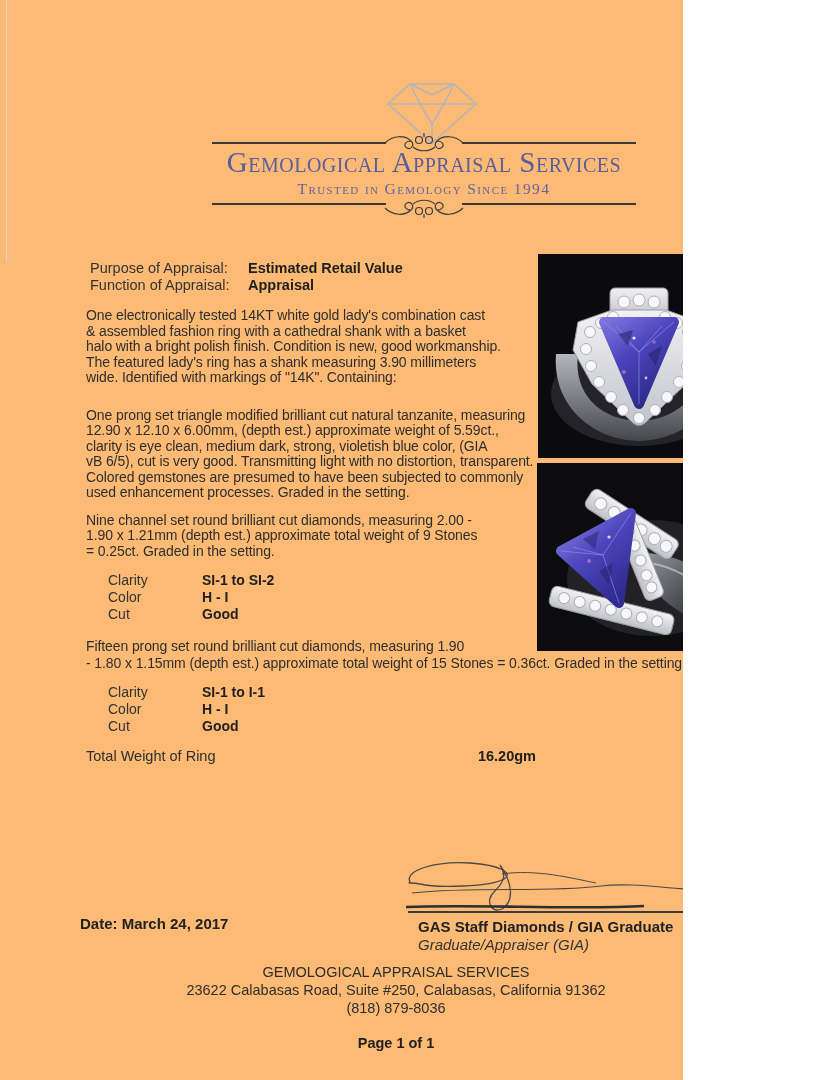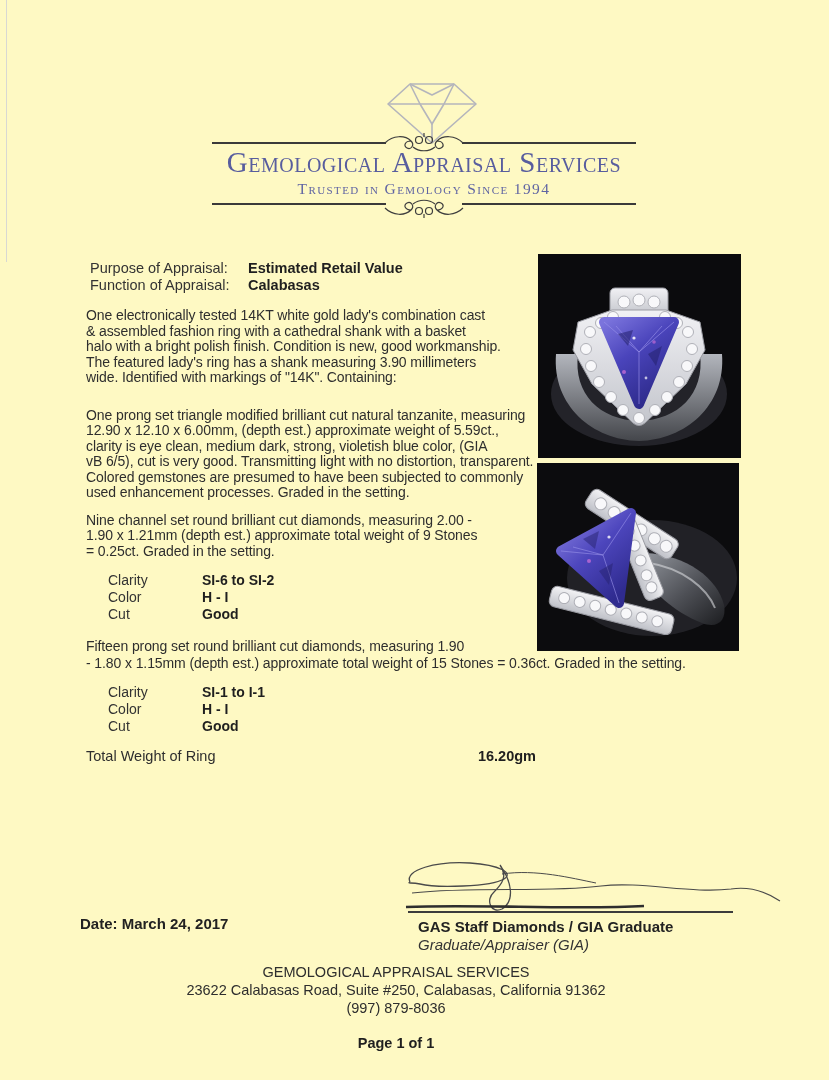--- a/index.html
+++ b/index.html
@@ -1,18 +1,18 @@
 <!DOCTYPE html>
 <html><head>
 <meta charset="utf-8">
 <style>
   html,body{margin:0;padding:0;background:#ffffff;}
   .page{
-    position:relative;width:829px;height:1080px;overflow:hidden;
-    background:#fef9c3;
+    position:relative;width:683px;height:1080px;overflow:hidden;
+    background:#fdba74;
     font-family:"Liberation Sans",sans-serif;
     color:#2e2e2e;
   }
   .abs{position:absolute;}
   
   .brand-title{
     top:146px;left:424px;transform:translateX(-50%);
     font-family:"Liberation Serif",serif;
     font-variant:small-caps;
     font-size:29px;letter-spacing:0.5px;white-space:nowrap;
@@ -105,32 +105,32 @@
     </g>
   </svg>
 
   <div class="abs main-col">
 
     <div class="meta">
       <div>
         <span class="meta-label">Purpose of Appraisal:</span><span class="meta-value">Estimated Retail Value</span>
       </div>
       <div>
-        <span class="meta-label">Function of Appraisal:</span><span class="meta-value">Calabasas</span>
+        <span class="meta-label">Function of Appraisal:</span><span class="meta-value">Appraisal</span>
       </div>
     </div>
 
     <div class="para p1">One electronically tested 14KT white gold lady's combination cast<br>&amp; assembled fashion ring with a cathedral shank with a basket<br>halo with a bright polish finish. Condition is new, good workmanship.<br>The featured lady's ring has a shank measuring 3.90 millimeters<br>wide. Identified with markings of "14K".  Containing:</div>
 
     <div class="para p2">One prong set triangle modified brilliant cut natural tanzanite, measuring<br>12.90 x 12.10 x 6.00mm, (depth est.) approximate weight of 5.59ct.,<br>clarity is eye clean, medium dark, strong, violetish blue color, (GIA<br>vB 6/5), cut is very good. Transmitting light with no distortion, transparent.<br>Colored gemstones are presumed to have been subjected to commonly<br>used enhancement processes. Graded in the setting.</div>
 
     <div class="para p3">Nine channel set round brilliant cut diamonds, measuring 2.00 -<br>1.90 x 1.21mm (depth est.) approximate total weight of 9 Stones<br>= 0.25ct. Graded in the setting.</div>
 
     <div class="gtable">
-      <div><span class="glabel">Clarity</span><span class="gvalue">SI-6 to SI-2</span></div>
+      <div><span class="glabel">Clarity</span><span class="gvalue">SI-1 to SI-2</span></div>
       <div><span class="glabel">Color</span><span class="gvalue">H - I</span></div>
       <div><span class="glabel">Cut</span><span class="gvalue">Good</span></div>
     </div>
 
     <div class="para p4">Fifteen prong set round brilliant cut diamonds, measuring 1.90<br>- 1.80 x 1.15mm (depth est.) approximate total weight of 15 Stones = 0.36ct. Graded in the setting.</div>
 
     <div class="gtable">
       <div><span class="glabel">Clarity</span><span class="gvalue">SI-1 to I-1</span></div>
       <div><span class="glabel">Color</span><span class="gvalue">H - I</span></div>
       <div><span class="glabel">Cut</span><span class="gvalue">Good</span></div>
@@ -286,17 +286,17 @@
   <div class="abs date-line">Date: March 24, 2017</div>
 
   <div class="abs signer">
     <div class="signer-title">GAS Staff Diamonds / GIA Graduate</div>
     <div class="signer-sub">Graduate/Appraiser (GIA)</div>
   </div>
 
   <div class="abs footer">
     <div>GEMOLOGICAL APPRAISAL SERVICES</div>
     <div>23622 Calabasas Road, Suite #250, Calabasas, California 91362</div>
-    <div>(997) 879-8036</div>
+    <div>(818) 879-8036</div>
     <div class="footer-page">Page 1 of 1</div>
   </div>
 
 </div>
 
 </body></html>

